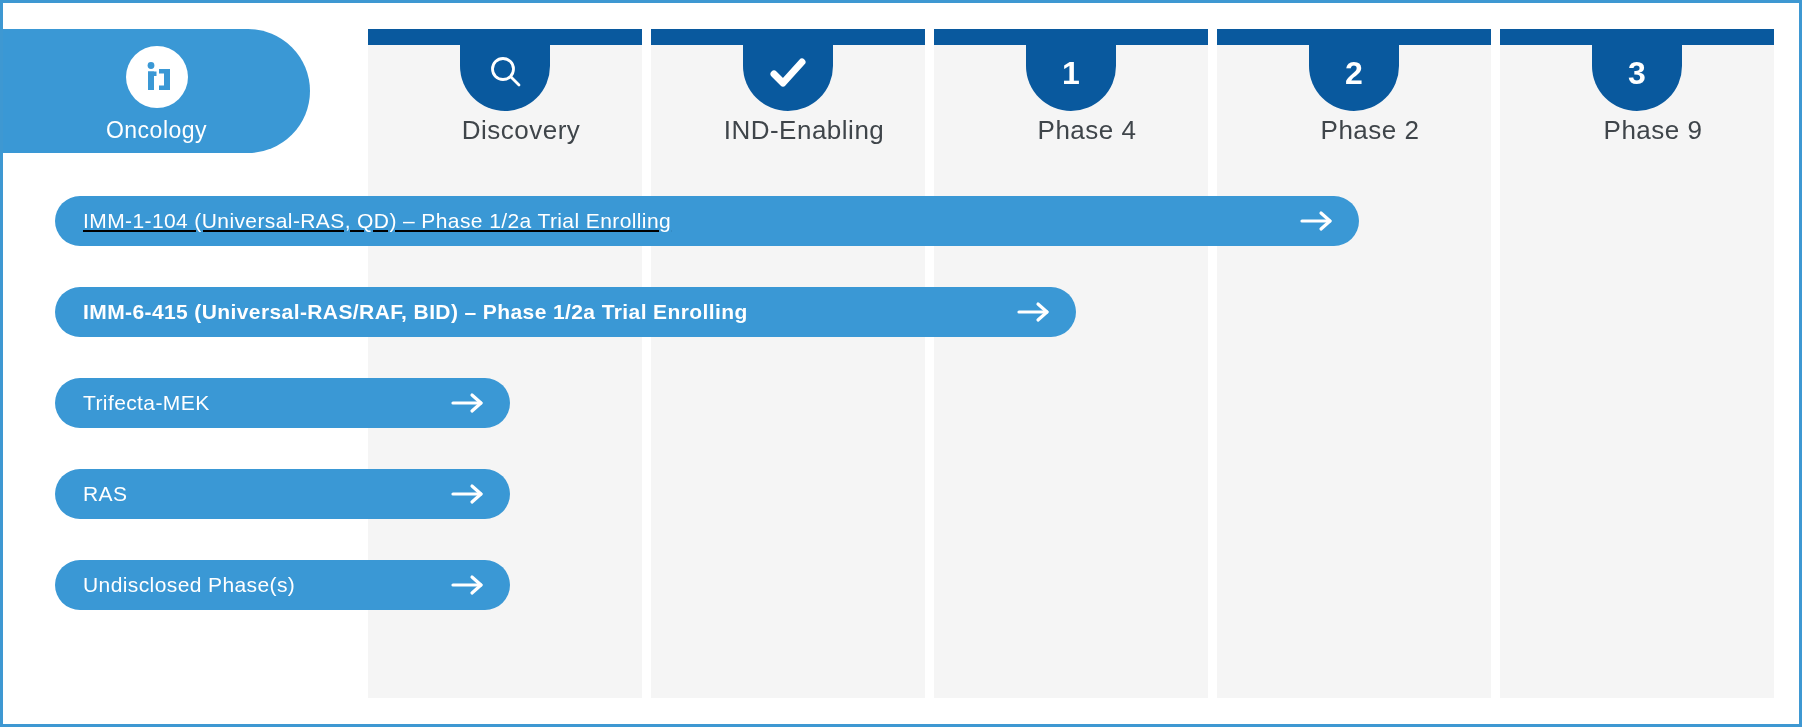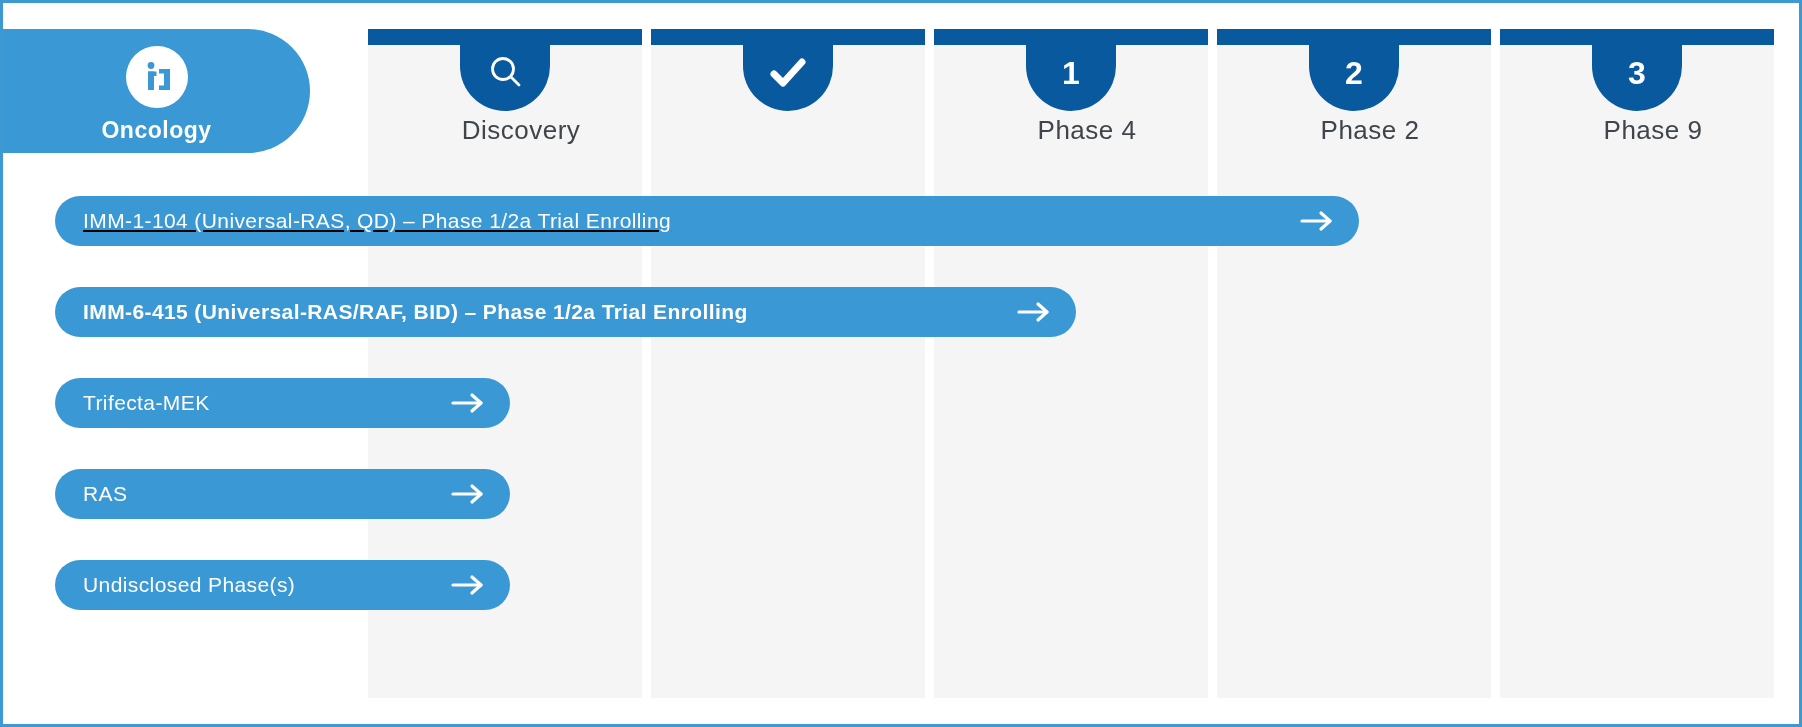--- a/index.html
+++ b/index.html
@@ -31,21 +31,21 @@
   
   .category-pill{
     position:absolute;left:0;top:26px;width:307px;height:124px;
     background:var(--accent);border-radius:0 62px 62px 0;
     display:flex;flex-direction:column;align-items:center;
   }
   .logo-circle{
     width:62px;height:62px;border-radius:50%;background:#fff;margin-top:17px;
     display:flex;align-items:center;justify-content:center;
   }
-  .pill-label{color:#fff;font-size:23px;font-weight:700;margin-top:9px;letter-spacing:0.5px;}
+  .pill-label{color:#fff;font-size:23px;font-weight:400;margin-top:9px;letter-spacing:0.5px;}
   
   .program-bar{
     position:absolute;left:52px;height:50px;border-radius:25px;background:var(--accent);
     display:flex;align-items:center;z-index:5;box-sizing:border-box;padding:0 70px 0 28px;
   }
   .bar-label{color:#fff;font-size:21px;letter-spacing:0.4px;white-space:nowrap;}
   .bar-arrow{position:absolute;right:24px;top:50%;margin-top:-11px;}
   svg{display:block;}
 </style>
 </head>
@@ -78,20 +78,21 @@
     <div class="col-label">Discovery</div>
   </div>
 
   <div class="col" style="left:648px">
     <div class="col-topbar"></div>
     <div class="col-tab">
       <svg width="40" height="32" viewBox="0 0 40 32" fill="none" stroke="#fff" stroke-width="7" stroke-linecap="round" stroke-linejoin="round">
         <polyline points="6,17 15,26 34,5"></polyline>
       </svg>
     </div>
+    <div class="col-label">IND-Enabling</div>
   </div>
 
   <div class="col" style="left:931px">
     <div class="col-topbar"></div>
     <div class="col-tab">
       <span class="badge-num">1</span>
     </div>
     <div class="col-label">Phase 4</div>
   </div>
 

